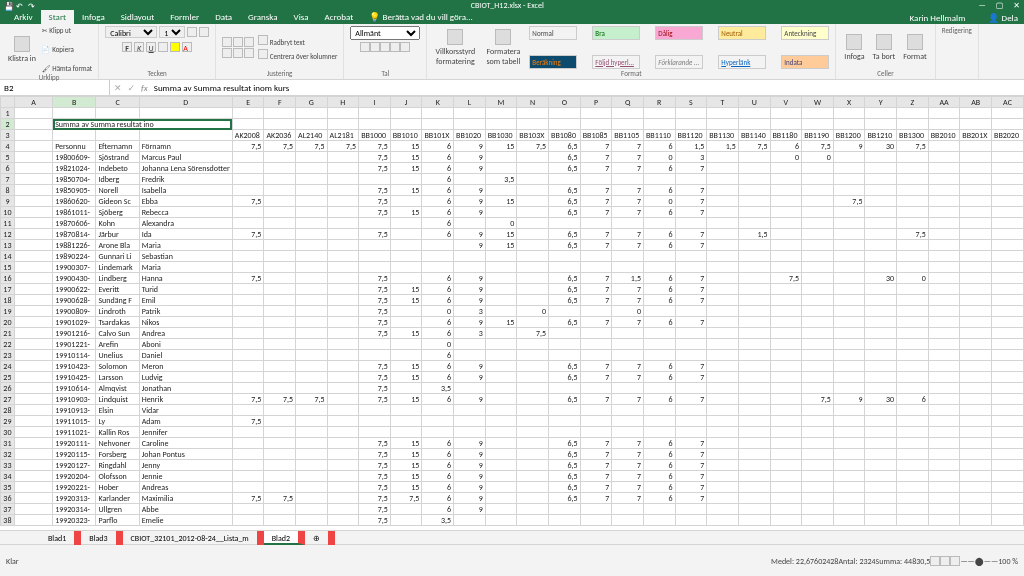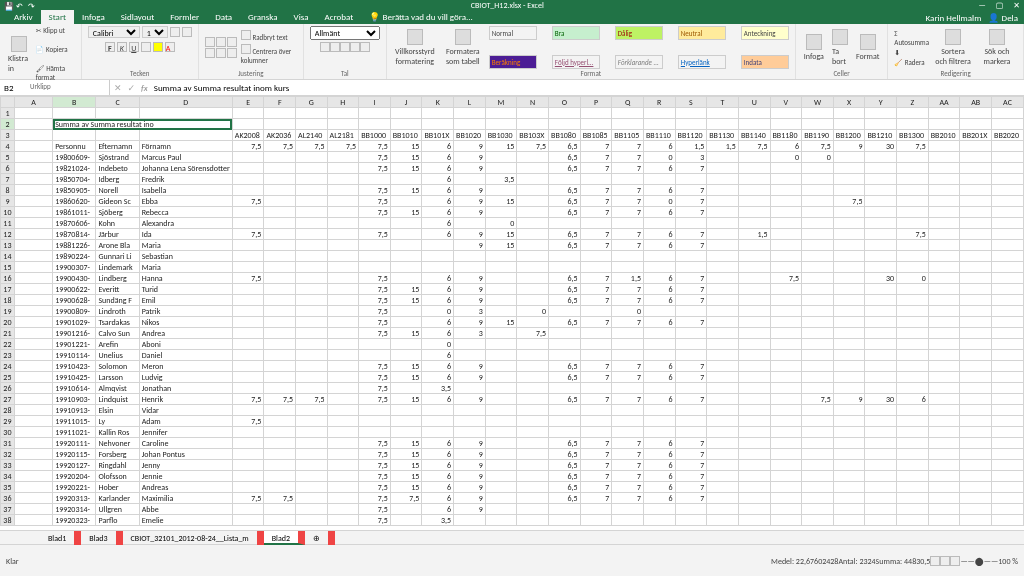--- a/index.html
+++ b/index.html
@@ -6,21 +6,21 @@
 body { width: 1024px; height: 576px; overflow: hidden; background: #fff; font-size: 11px; }
 
 .titlebar { background: #217346; color: #fff; height: 10px; display: flex; align-items: center; justify-content: space-between; padding: 0 4px; font-size: 8px; }
 .titlebar .qat { display: flex; gap: 4px; }
 .titlebar .qat span { width: 8px; height: 8px; display: inline-block; }
 .titlebar .winbtns { display: flex; gap: 10px; }
 
 .menubar { background: #217346; color: #fff; height: 14px; display: flex; align-items: center; padding: 0 6px; font-size: 9px; gap: 0; }
 .menubar .tab { padding: 0 8px; height: 14px; line-height: 14px; cursor: pointer; }
 .menubar .tab.active { background: #f3f3f3; color: #217346; }
-.menubar .right { margin-left: auto; display: flex; gap: 7px; align-items: center; }
+.menubar .right { margin-left: auto; display: flex; gap: 23px; align-items: center; }
 
 .ribbon { background: #f3f3f3; height: 56px; border-bottom: 1px solid #d4d4d4; display: flex; font-size: 8px; color: #444; }
 .group { border-right: 1px solid #e1e1e1; padding: 2px 6px 0 6px; display: flex; flex-direction: column; justify-content: space-between; }
 .group .label { text-align: center; font-size: 7px; color: #666; padding-bottom: 1px; }
 .group .body { flex: 1; display: flex; align-items: center; gap: 4px; }
 .bigbtn { display: flex; flex-direction: column; align-items: center; gap: 1px; padding: 2px; }
 .bigbtn .ic { width: 16px; height: 16px; background: #ddd; border: 1px solid #bbb; }
 .fontbox { display: flex; flex-direction: column; gap: 2px; }
 .fontrow { display: flex; gap: 2px; align-items: center; }
 .fontrow select, .fontrow input { font-size: 8px; height: 12px; border: 1px solid #ccc; }
@@ -154,24 +154,24 @@
           <div class="ic"></div>
           <span style="width:40px;text-align:center">Villkorsstyrd formatering</span>
         </div>
       <div class="bigbtn">
           <div class="ic"></div>
           <span style="width:40px;text-align:center">Formatera som tabell</span>
         </div>
       <div class="stylegrid">
         <div class="stylecell">Normal</div>
         <div class="stylecell" style="background:#c6efce;color:#006100">Bra</div>
-        <div class="stylecell" style="background:#bef264;color:#9c0006">Dålig</div>
+        <div class="stylecell" style="background:#f9a8d4;color:#9c0006">Dålig</div>
         <div class="stylecell" style="background:#ffeb9c;color:#9c5700">Neutral</div>
         <div class="stylecell" style="background:#ffffcc">Anteckning</div>
-        <div class="stylecell" style="background:#4c1d95;color:#fa7d00">Beräkning</div>
+        <div class="stylecell" style="background:#0c4a6e;color:#fa7d00">Beräkning</div>
         <div class="stylecell" style="color:#954f72;text-decoration:underline">Följd hyperl...</div>
         <div class="stylecell" style="font-style:italic;color:#7f7f7f">Förklarande ...</div>
         <div class="stylecell" style="color:#0563c1;text-decoration:underline">Hyperlänk</div>
         <div class="stylecell" style="background:#ffcc99;color:#3f3f76">Indata</div>
       </div>
     </div>
     <div class="label">Format</div>
   </div>
   <div class="group">
     <div class="body">
@@ -184,35 +184,20 @@
           <span>Ta bort</span>
         </div>
       <div class="bigbtn">
           <div class="ic"></div>
           <span>Format</span>
         </div>
     </div>
     <div class="label">Celler</div>
   </div>
   <div class="group">
-    <div class="body">
-      <div style="display:flex;flex-direction:column;font-size:7px;gap:1px">
-        <span>Σ <span>Autosumma</span></span>
-        <span>⬇</span>
-        <span>🧹 <span>Radera</span></span>
-      </div>
-      <div class="bigbtn">
-          <div class="ic"></div>
-          <span style="width:36px;text-align:center">Sortera och filtrera</span>
-        </div>
-      <div class="bigbtn">
-          <div class="ic"></div>
-          <span style="width:36px;text-align:center">Sök och markera</span>
-        </div>
-    </div>
     <div class="label">Redigering</div>
   </div>
 </div>
 
 <div class="formulabar">
   <div class="namebox">B2</div>
   <div class="fxarea">
     <span style="color:#aaa">✕</span>
     <span style="color:#aaa">✓</span>
     <span class="fx">fx</span>

